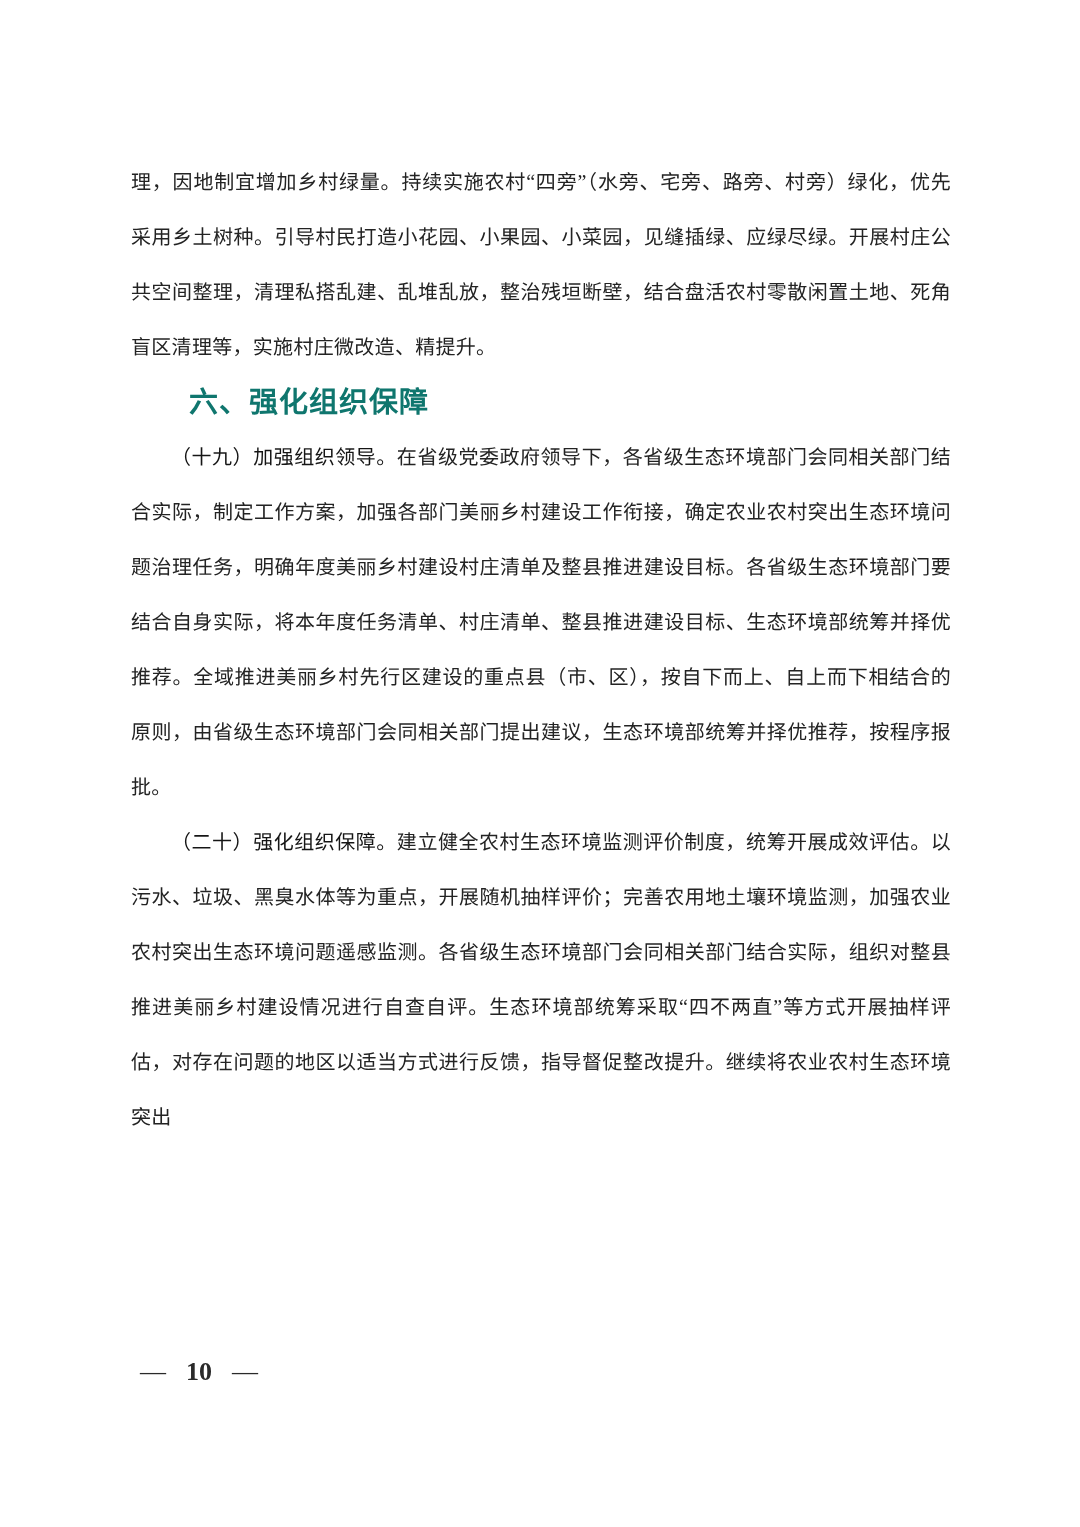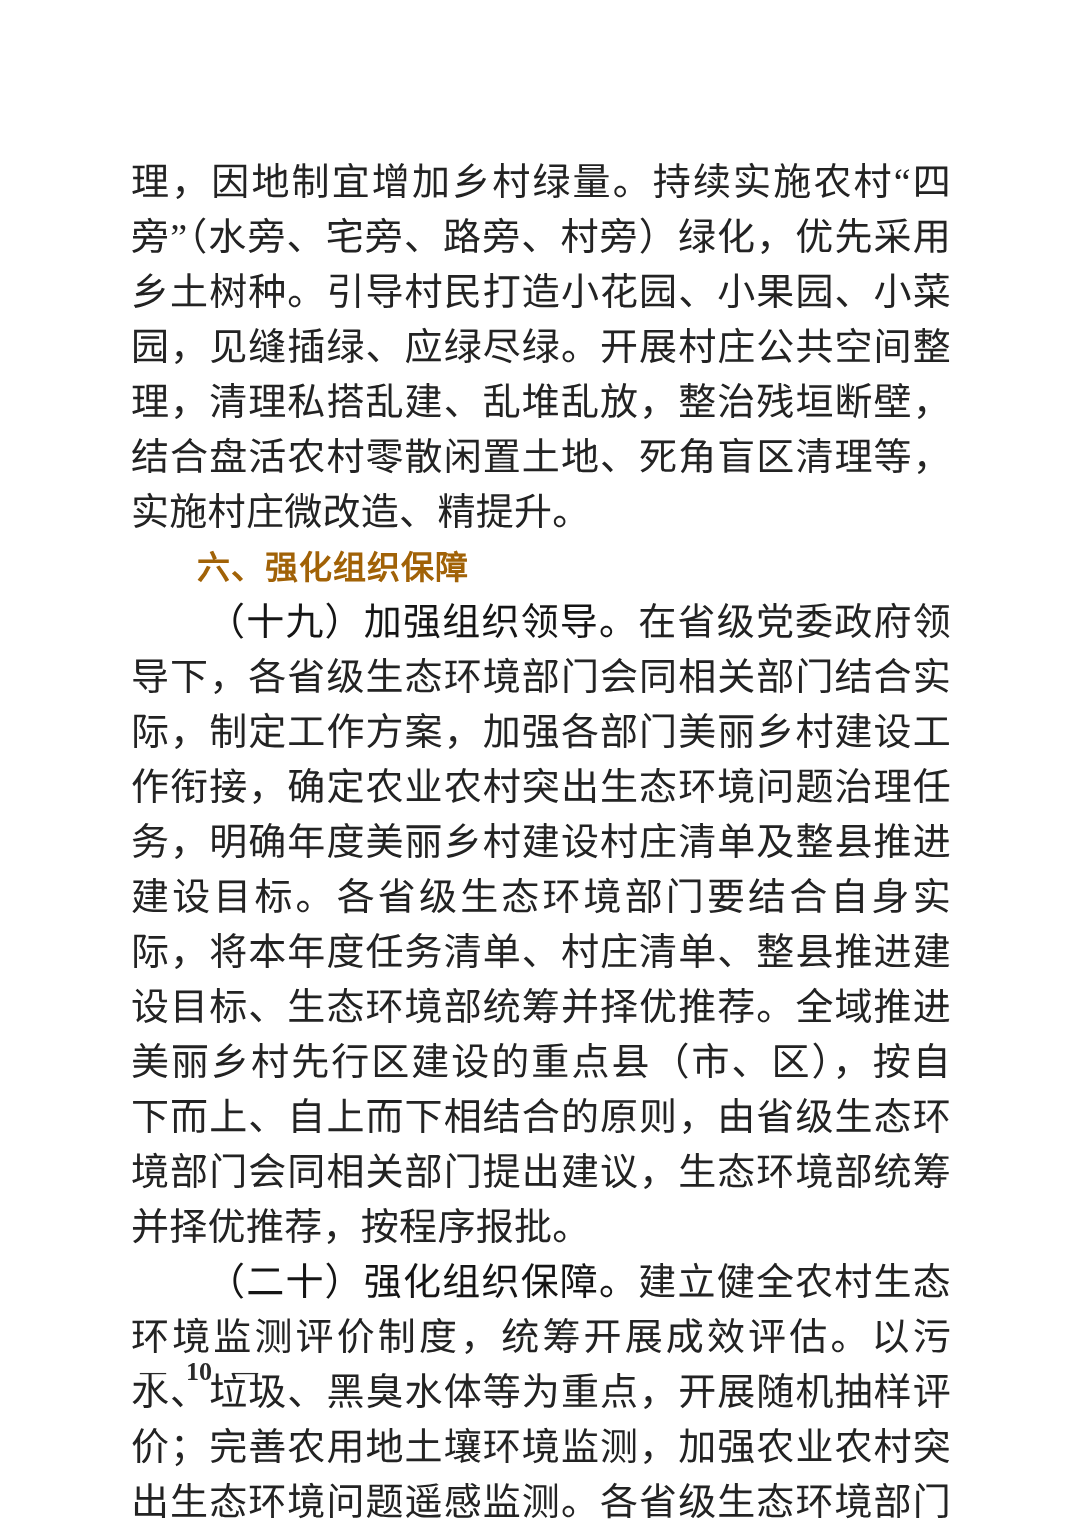--- a/index.html
+++ b/index.html
@@ -21,40 +21,40 @@
     background: #ffffff;
   }
   .doc-content {
     position: absolute;
     left: 131px;
     top: 155px;
     width: 820px;
   }
   .body-para {
     margin: 0;
-    font-size: 38px;
+    font-size: 20px;
     line-height: 55px;
     text-align: justify;
     letter-spacing: 0.3px;
   }
   .indent-2 {
     text-indent: 2em;
   }
   .no-indent {
     text-indent: 0;
   }
   .section-heading {
     margin: 0;
-    font-size: 33px;
+    font-size: 29px;
     line-height: 55px;
     font-weight: 700;
     text-indent: 2em;
     letter-spacing: 1px;
     font-family: "Liberation Sans", "DejaVu Sans", sans-serif;
-    color: #a16207;
+    color: #0f766e;
   }
   .para-lead {
     font-weight: 400;
     color: #151515;
   }
   .page-footer {
     position: absolute;
     left: 140px;
     top: 1352px;
     display: flex;

